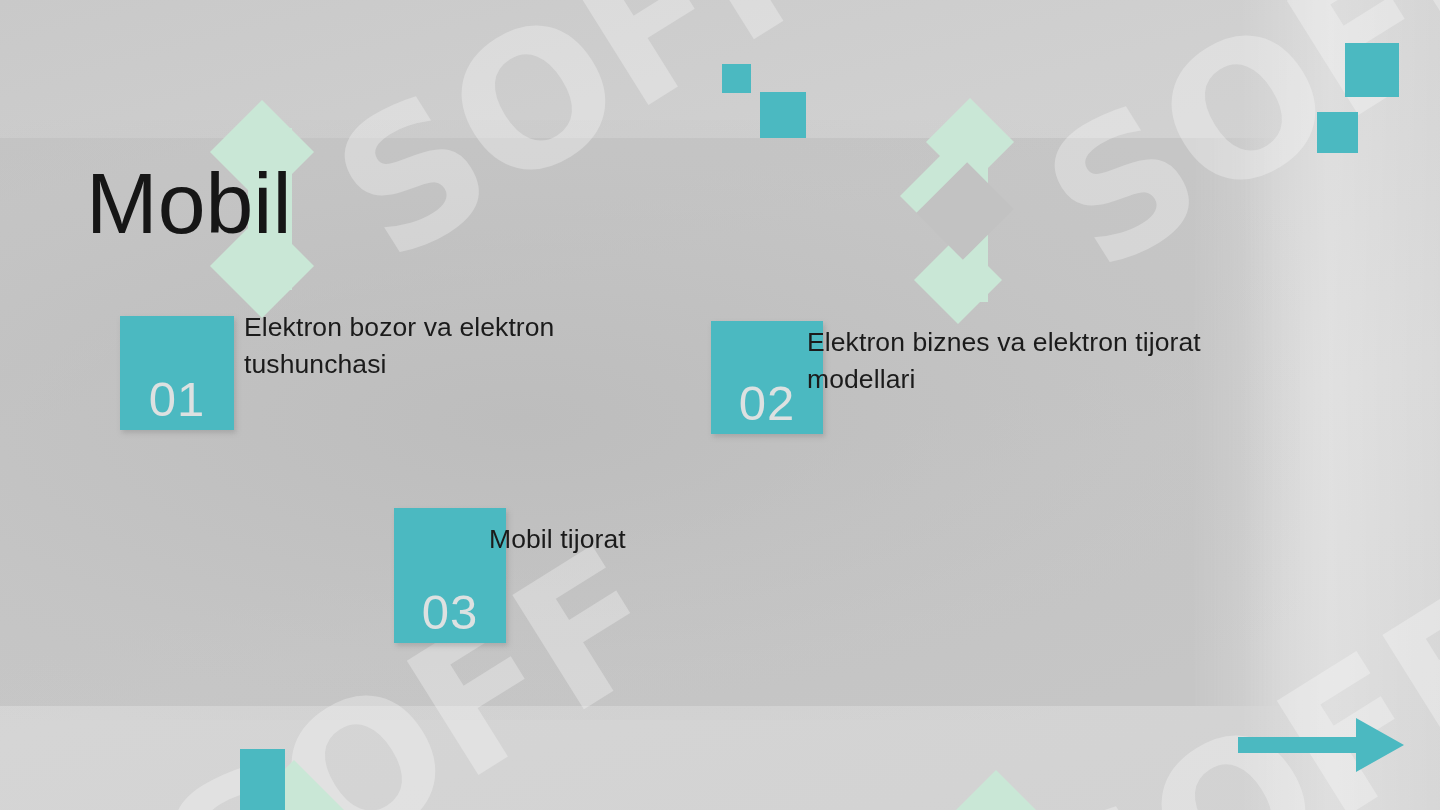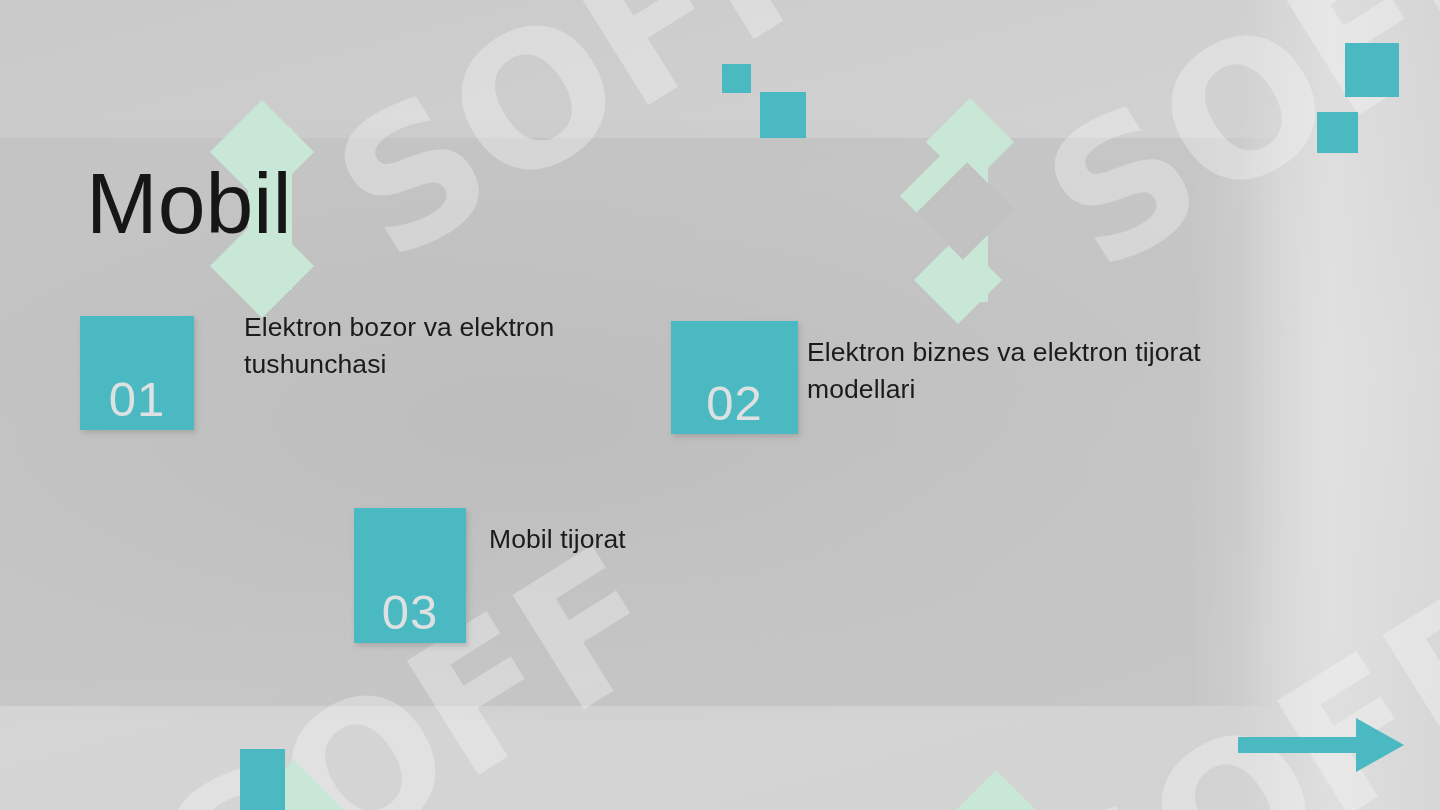--- a/index.html
+++ b/index.html
@@ -91,20 +91,21 @@
     letter-spacing: 0px;
     line-height: 1;
   }
 
   
   .plan { position: absolute; }
   .plan-box {
     position: absolute;
     background: #4bb9c1;
     box-shadow: 2px 3px 5px rgba(120,120,120,.35);
+    margin-left: 40px;
   }
   .plan-num {
     position: absolute;
     left: 0;
     right: 0;
     bottom: 6px;
     text-align: center;
     font-size: 49px;
     font-weight: 300;
     color: #dde1e1;
@@ -197,24 +198,24 @@
   <div class="title">Mobil</div>
 
   <div class="plan">
     <div class="plan-box" style="left:80px; top:316px; width:114px; height:114px;">
       <div class="plan-num">01</div>
     </div>
     <div class="plan-text" style="left:208px; top:309px; width:412px;margin-left:36px;">Elektron bozor va elektron tushunchasi</div>
   </div>
 
   <div class="plan">
-    <div class="plan-box" style="left:671px; top:321px; width:127px; height:113px;">
+    <div class="plan-box" style="left:671px; top:321px; width:112px; height:113px;">
       <div class="plan-num">02</div>
     </div>
-    <div class="plan-text" style="left:807px; top:334px; width:420px;">Elektron biznes va elektron tijorat modellari</div>
+    <div class="plan-text" style="left:807px; top:324px; width:420px;">Elektron biznes va elektron tijorat modellari</div>
   </div>
 
   <div class="plan">
     <div class="plan-box" style="left:354px; top:508px; width:112px; height:135px;">
       <div class="plan-num">03</div>
     </div>
     <div class="plan-text" style="left:489px; top:521px; width:420px;">Mobil tijorat</div>
   </div>
 
   <div class="arrow">

